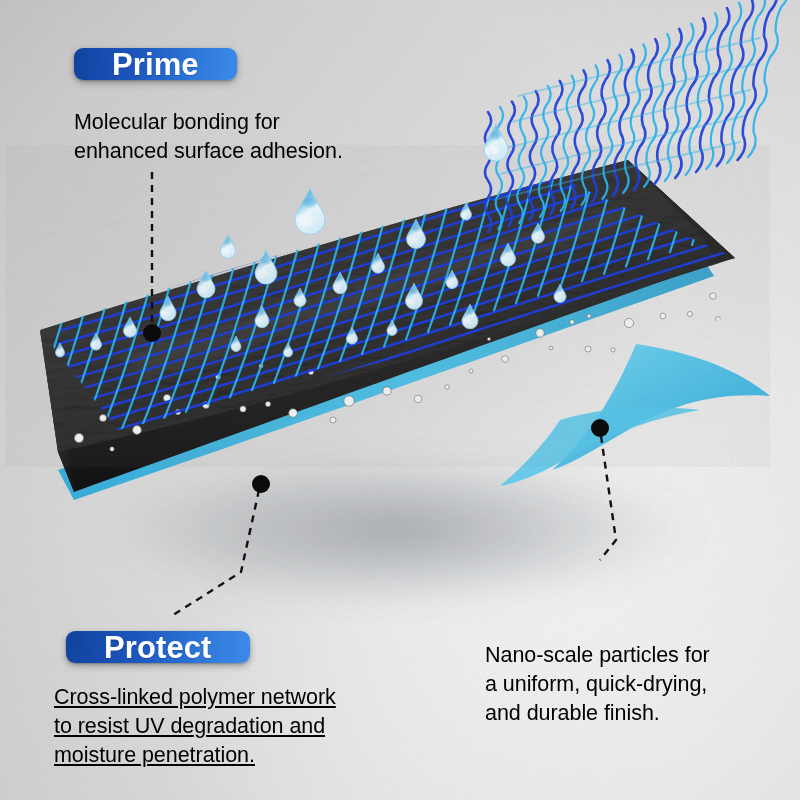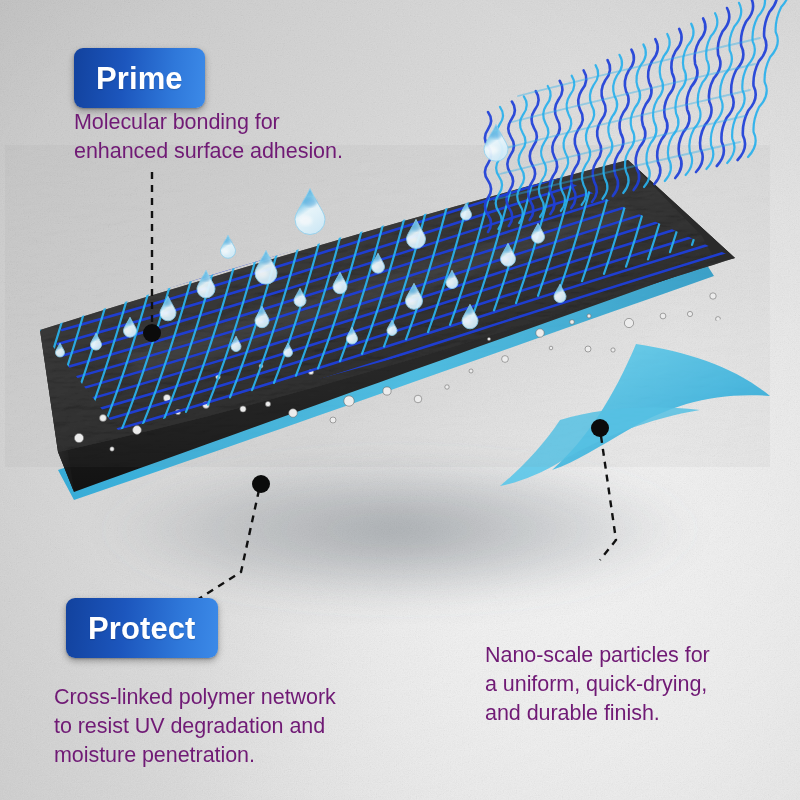--- a/index.html
+++ b/index.html
@@ -26,47 +26,47 @@
     background:radial-gradient(ellipse 95% 90% at 42% 38%, rgba(0,0,0,0) 45%, rgba(0,0,0,.085) 100%);
   }
 
   
   .art{position:absolute;left:0;top:0;width:800px;height:800px;}
 
   
   .badge{
     position:absolute;
     display:flex;align-items:center;justify-content:center;
-    height:60px;
-    padding:0 22px;
+    height:32px;
+    padding:0 38px;
     border-radius:9px;
     background:linear-gradient(95deg,#12429e 0%,#1c56bd 38%,#2f78da 75%,#3c8ae8 100%);
     box-shadow:0 3px 7px rgba(0,0,0,.30), 0 1px 2px rgba(0,0,0,.22);
     color:#ffffff;
     font-size:31px;
     font-weight:bold;
     letter-spacing:.1px;
     line-height:1;
     white-space:nowrap;
     text-shadow:0 1px 1px rgba(0,0,0,.18);
   }
   #badge-prime{left:74px;top:48px;}
-  #badge-protect{left:66px;top:598px;text-align:right;}
+  #badge-protect{left:66px;top:631px;text-align:right;}
   #badge-perfect{left:485px;top:560px;}
 
   .body-text{
     position:absolute;
-    color:#701a75;
+    color:#000000;
     font-size:21.5px;
     line-height:29px;
     white-space:pre-line;
     letter-spacing:-.05px;
   }
   #text-prime{left:74px;top:108px;}
-  #text-protect{left:54px;top:683px;}
+  #text-protect{left:54px;top:683px;text-decoration:underline;}
   #text-perfect{left:485px;top:621px;margin-top:20px;}
 </style>
 </head>
 <body>
 
 <div id="stage">
 
   <div class="bg-base"></div>
   <svg class="bg-noise" width="800" height="800">
     <filter id="grain">

